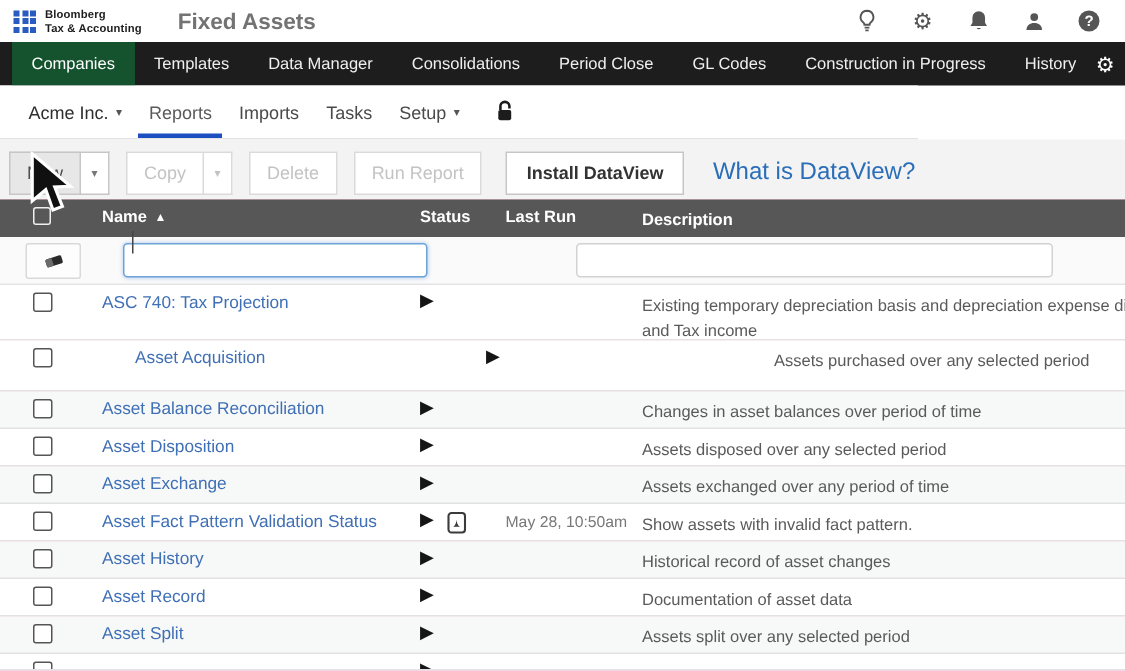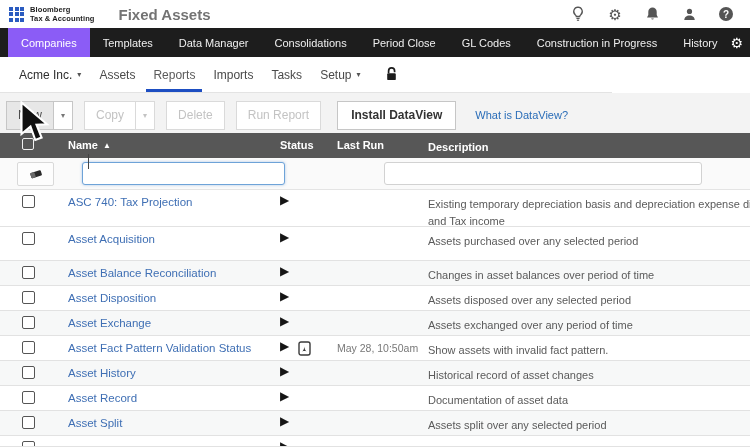--- a/index.html
+++ b/index.html
@@ -13,21 +13,21 @@
   .logo-text { font-size:7.5px; font-weight:bold; color:#1c1c1c; line-height:1.2; margin-left:6px; letter-spacing:.1px; }
   .app-title { margin-left:24px; font-size:15px; font-weight:bold; color:#737373; }
   .header-icons { margin-left:auto; margin-right:16px; display:flex; align-items:center; gap:21px; color:#555; }
   .hicon { width:16px; height:16px; display:flex; align-items:center; justify-content:center; }
   .gear-glyph { font-size:15px; color:#555; line-height:1; }
   .help-circle { width:14px; height:14px; border-radius:50%; background:#555; color:#fff; font-size:10px; font-weight:bold; display:flex; align-items:center; justify-content:center; }
 
   
   .main-nav { position:absolute; top:28px; left:0; width:750px; height:29px; background:#1d1d1d; display:flex; align-items:stretch; color:#efefef; font-size:11px; padding-left:8px; }
   .nav-item { display:flex; align-items:center; padding:0 13px; cursor:default; white-space:nowrap; }
-  .nav-item.active { background:#8b5cf6; color:#fff; }
+  .nav-item.active { background:#14532d; color:#fff; }
   .nav-gear { margin-left:auto; margin-right:14px; align-self:center; font-size:14px; color:#fff; }
 
   
   .sub-nav { position:absolute; top:57px; left:0; width:612px; height:36px; background:#fff; display:flex; align-items:stretch; font-size:12px; color:#4a4a4a; border-bottom:1px solid #e3e3e3; padding-left:10px; }
   .sub-item { display:flex; align-items:center; padding:0 9px; position:relative; white-space:nowrap; }
   .company-sel { color:#2e2e2e; }
   .caret { font-size:8px; margin-left:5px; color:#555; }
   .sub-item.active { color:#5a5a5a; }
   .sub-item.active::after { content:""; position:absolute; left:2px; right:2px; bottom:0; height:3px; background:#1d4ec2; }
   .lock-wrap { display:flex; align-items:center; margin-left:14px; }
@@ -36,21 +36,21 @@
   .content-bg { position:absolute; top:93px; left:0; width:750px; height:354px; background:#f3f3f3; }
 
   
   .toolbar { position:absolute; top:100px; left:6px; display:flex; align-items:center; height:30px; }
   .btn-group { display:flex; margin-right:11px; }
   .btn { height:29px; background:#fff; border:1px solid #c6c6c6; color:#4a4a4a; font-size:12px; display:flex; align-items:center; justify-content:center; padding:0 11px; white-space:nowrap; }
   .btn.pressed { background:#e7e7e7; }
   .btn.caret-btn { padding:0 7px; font-size:8px; color:#777; border-left:none; }
   .btn.disabled { color:#c3c3c3; border-color:#dadada; }
   .btn.install { font-weight:bold; color:#333; margin-left:5px; padding:0 13px; }
-  .dataview-link { margin-left:19px; font-size:11px; color:#2a6db8; cursor:pointer; }
+  .dataview-link { margin-left:19px; font-size:16px; color:#2a6db8; cursor:pointer; }
 
   
   .table { position:absolute; top:133px; left:0; width:750px; height:376px; background:#f9a8d4; }
   .cell { flex:none; }
   .c-check { width:56px; padding-left:22px; padding-top:5px; }
   .c-name  { width:218px; padding-left:12px; padding-top:6px; }
   .c-status{ width:58px; padding-left:6px; padding-top:4px; display:flex; gap:9px; align-items:flex-start; }
   .c-lastrun{ width:88px; padding-left:5px; padding-top:6px; color:#787878; font-size:10.5px; white-space:nowrap; }
   .c-desc  { width:460px; padding-left:8px; padding-top:6px; color:#5a5a5a; font-size:11px; line-height:1.5; }
 
@@ -62,21 +62,21 @@
 
   .filter-row { height:32px; background:#fafafa; border-bottom:1px solid #e4e4e4; display:flex; align-items:center; }
   .eraser-btn { width:37px; height:24px; margin-left:17px; background:#fdfdfd; border:1px solid #d9d9d9; border-radius:2px; display:flex; align-items:center; justify-content:center; }
   .f-name { width:218px; margin-left:-39px; padding-left:67px; position:relative; }
   .filter-input { height:23px; border:1.5px solid #6ea3d8; border-radius:3px; background:#fff; width:203px; box-shadow:0 0 3px rgba(80,140,210,.45); font-size:11px; padding:0 5px; outline:none; }
   .text-caret { position:absolute; left:73px; top:-8px; width:1px; height:15px; background:#444; }
   .f-desc-input { height:23px; width:318px; border:1px solid #d2d2d2; border-radius:3px; background:#fff; margin-left:151px; font-size:11px; padding:0 5px; outline:none; }
 
   .trow { display:flex; border-bottom:1px solid #e2e2e2; font-size:11px; background:#fff; }
   .trow.alt { background:#f7f8f8; }
-  .h37 { height:37px; } .h34 { height:34px; } .h25 { height:25px; } .h11 { height:11px; overflow:hidden; }
+  .h37 { height:37px; } .h34 { height:34px;gap:22px; } .h25 { height:25px; } .h11 { height:11px; overflow:hidden; }
   .checkbox { display:inline-block; width:13px; height:13px; border:1.6px solid #555; border-radius:2px; background:#fff; }
   .name-link { color:#3f6fb4; text-decoration:none; font-size:11.5px; cursor:pointer; white-space:nowrap; }
   .play { font-size:12px; color:#151515; line-height:1.1; cursor:pointer; }
 
   
   .cursor { position:absolute; top:101px; left:17px; z-index:20; pointer-events:none; }
 </style>
 </head>
 <body>
 
@@ -134,21 +134,20 @@
   <div class="nav-item">Construction in Progress</div>
   <div class="nav-item">History</div>
   <div class="nav-gear">⚙</div>
 </div>
 
 <div class="sub-nav">
   <div class="sub-item company-sel">
     <span>Acme Inc.</span>
     <span class="caret">▾</span>
   </div>
-  <div class="sub-item">Assets</div>
   <div class="sub-item active">Reports</div>
   <div class="sub-item">Imports</div>
   <div class="sub-item">Tasks</div>
   <div class="sub-item">
     <span>Setup</span>
     <span class="caret">▾</span>
   </div>
   <div class="lock-wrap">
     <svg width="15" height="17" viewBox="0 0 15 17">
         <path d="M4.6 7.3V4.9a3 3 0 0 1 6 0v1.4" fill="none" stroke="#1c1c1c" stroke-width="1.7"></path>

